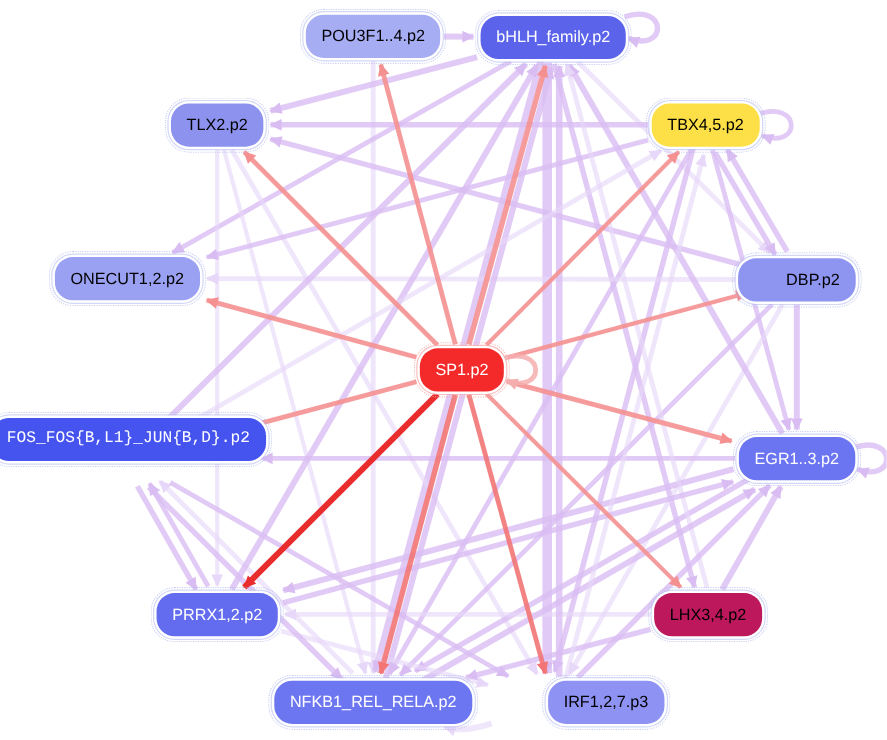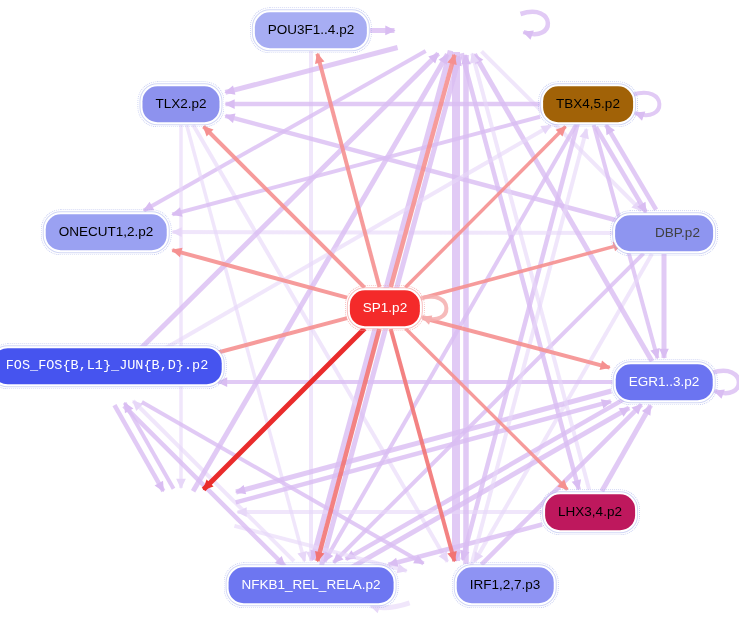--- a/index.html
+++ b/index.html
@@ -107,24 +107,26 @@
       <path fill="none" stroke="#f59090" stroke-width="4" stroke-opacity="0.9" marker-end="url(#arw-salmon)" d="M 347.0672995374825 318.097193648296 L 183.21012953467215 361.71385041163404"></path>
       <path fill="none" stroke="#f59090" stroke-width="4" stroke-opacity="0.9" marker-end="url(#arw-salmon)" d="M 422.9331581600305 318.0611243865314 L 609.6671045999237 367.58912451754253"></path>
       <path fill="none" stroke="#f59090" stroke-width="3.5" stroke-opacity="0.9" marker-end="url(#arw-salmon)" d="M 405.51080431477055 328.410751610796 L 567.3626950954266 489.4731209730099"></path>
       <path fill="none" stroke="#f27474" stroke-width="4.5" stroke-opacity="0.9" marker-end="url(#arw-mid_red)" d="M 379.4079941459639 328.93223812929716 L 317.3662962235378 561.1694046767572"></path>
       <path fill="none" stroke="#f27474" stroke-width="4" stroke-opacity="0.9" marker-end="url(#arw-mid_red)" d="M 390.74217642848123 328.928721982754 L 454.46405351363444 561.1781950431151"></path>
       <path fill="none" stroke="#f5aeae" stroke-width="4" stroke-opacity="0.85" marker-end="url(#arw-pink_loop)" d="M 419 299 C 455 287, 455 329, 422 317"></path>
       <path fill="none" stroke="#e92c2c" stroke-width="5" stroke-opacity="1" marker-end="url(#arw-strong_red)" d="M 364.5857864376269 328.4142135623731 L 203.53553390593274 489.46446609406723"></path>
     </svg>
   <div class="node-layer">
       <div class="node" style="left: 311px; top: 30px; background: rgb(167, 173, 243); color: rgb(0, 0, 0);"><span>POU3F1..4.p2</span></div>
+      <div class="node" style="left: 461px; top: 31px; background: rgb(90, 99, 234); color: rgb(255, 255, 255);"><span>bHLH_family.p2</span></div>
       <div class="node" style="left: 181px; top: 104px; background: rgb(141, 146, 238); color: rgb(0, 0, 0);"><span>TLX2.p2</span></div>
-      <div class="node" style="left: 588px; top: 104px; background: #a16207; color: rgb(0, 0, 0);"><span>TBX4,5.p2</span></div>
+      <div class="node" style="left: 588px; top: 104px; background: #fde047; color: rgb(0, 0, 0);"><span>TBX4,5.p2</span></div>
       <div class="node" style="left: 106px; top: 232px; background: rgb(154, 161, 242); color: rgb(0, 0, 0); text-align: right;"><span>ONECUT1,2.p2</span></div>
-      <div class="node" style="left: 664px; top: 233px; background: rgb(142, 149, 240); color: #404040; padding-left: 40px;"><span>DBP.p2</span></div>
+      <div class="node" style="left: 664px; top: 233px; background: rgb(142, 149, 240); color: #000000; padding-left: 40px;"><span>DBP.p2</span></div>
       <div class="node hub" style="left: 385px; top: 308px; background: rgb(244, 42, 42); color: rgb(255, 255, 255);"><span>SP1.p2</span></div>
       <div class="node" style="left: 107px; top: 366px; background: rgb(70, 84, 239); color: #ffffff; font-family: Liberation Mono, monospace;"><span>FOS_FOS{B,L1}_JUN{B,D}.p2</span></div>
       <div class="node" style="left: 664px; top: 382px; background: rgb(107, 116, 241); color: rgb(255, 255, 255);"><span>EGR1..3.p2</span></div>
+      <div class="node" style="left: 181px; top: 512px; background: rgb(99, 107, 238); color: rgb(255, 255, 255);"><span>PRRX1,2.p2</span></div>
       <div class="node" style="left: 590px; top: 512px; background: #be185d; color: rgb(0, 0, 0);"><span>LHX3,4.p2</span></div>
       <div class="node" style="left: 311px; top: 585px; background: rgb(109, 118, 241); color: rgb(255, 255, 255);"><span>NFKB1_REL_RELA.p2</span></div>
       <div class="node" style="left: 461px; top: 585px; background: rgb(142, 147, 243); color: rgb(0, 0, 0); margin-left: 44px;"><span>IRF1,2,7.p3</span></div>
     </div>
 </div>
 
 </body></html>

